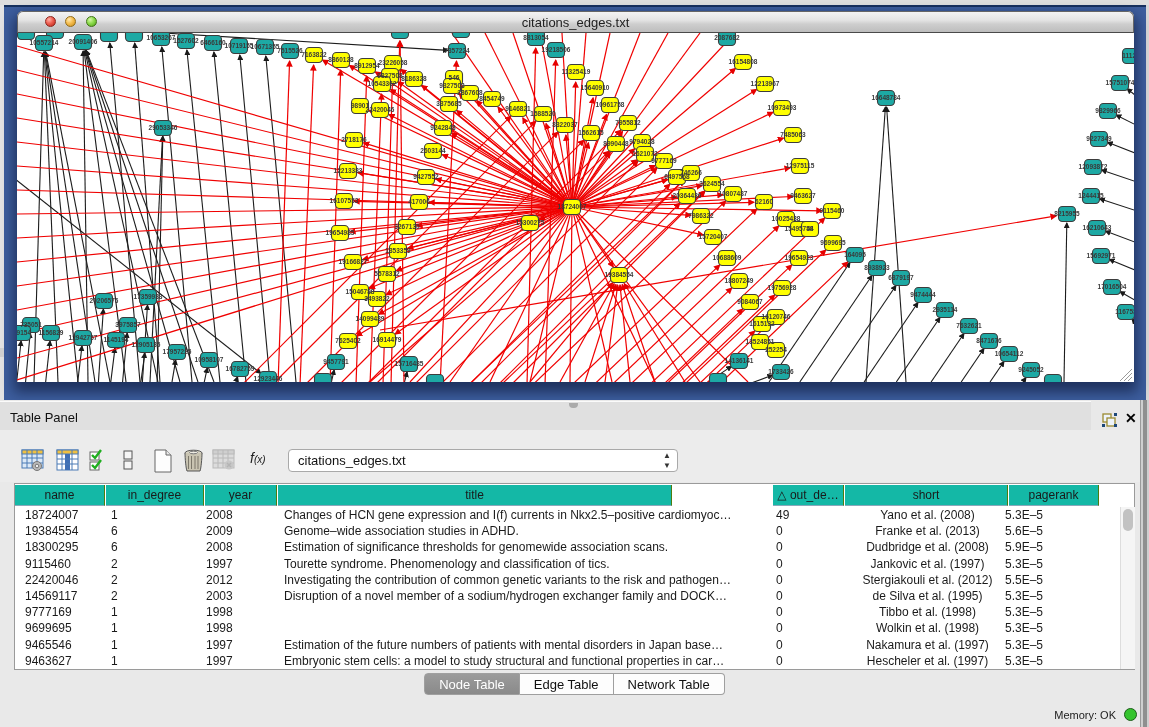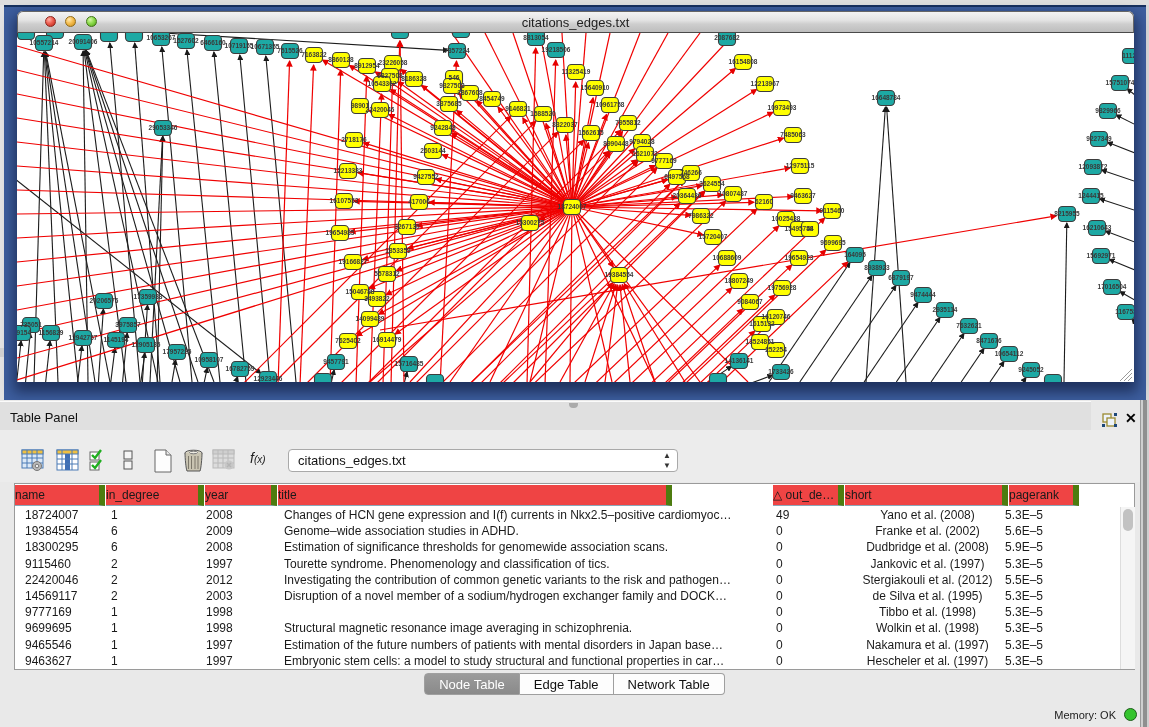--- a/index.html
+++ b/index.html
@@ -24,21 +24,21 @@
 #panelbar .t{position:absolute;left:10px;top:8px;font-size:13px;color:#111}
 #dimple{position:absolute;left:569px;top:1px;width:9px;height:5px;background:#ababab;border-radius:0 0 4px 4px}
 #floaticon{position:absolute;left:1102px;top:11px;width:15px;height:14px}
 #closex{position:absolute;left:1125px;top:8px;font-size:14px;font-weight:bold;color:#000}
 #toolbar{position:absolute;left:0;top:30px;width:1140px;height:52px;background:#ececec}
 .ic{position:absolute;top:19px}
 #combo{position:absolute;left:288px;top:19px;width:390px;height:23px;background:#fff;border:1px solid #a9a9a9;border-radius:4px;font-size:13px;color:#111;line-height:21px;padding-left:9px}
 #combo .arr{position:absolute;right:6px;top:1px;font-size:8px;color:#333;line-height:10px;text-align:center}
 #tablewrap{position:absolute;left:14px;top:83px;width:1121px;height:187px;background:#fff;border:1px solid #9a9a9a}
 #thead{position:absolute;left:0;top:1px;height:21px;width:1105px;background:#fff;font-size:12px;color:#1a1a1a}
-#thead .h{position:absolute;top:0;height:21px;line-height:21px;text-align:left;background:#ef4444;border-right:6px solid #4d7c0f;border-bottom:1px solid #8aa8ba}
+#thead .h{position:absolute;top:0;height:21px;line-height:21px;text-align:center;background:#14b8a6;border-right:1px solid #4d7c0f;border-bottom:1px solid #8aa8ba}
 #tbody{position:absolute;left:0;top:23px;width:1105px;font-size:12px;color:#1a1a1a}
 .tr{position:relative;height:16.2px;line-height:16.2px;white-space:nowrap}
 .tr div{position:absolute;top:0;overflow:hidden}
 .c0{left:10px;width:90px} .c1{left:96px;width:100px} .c2{left:191px;width:80px}
 .c3{left:269px;width:500px} .c4{left:761px;width:70px}
 .c5{left:831px;width:163px;text-align:center} .c6{left:990px;width:95px}
 #vscroll{position:absolute;left:1105px;top:23px;width:15px;height:162px;background:#f5f5f5;border-left:1px solid #ddd}
 #vthumb{position:absolute;left:2px;top:2px;width:10px;height:22px;background:#c2c2c2;border-radius:5px}
 #tabs{position:absolute;left:0;top:273px;width:1149px;height:24px;text-align:center}
 .tab{display:inline-block;height:22px;line-height:22px;font-size:13px;padding:0 14px;background:#fdfdfd;border:1px solid #9f9f9f;border-left:none;color:#111;vertical-align:top}
@@ -609,39 +609,39 @@
    <div id="combo">citations_edges.txt<div class="arr">▲<br>▼</div></div>
   </div>
   <div id="tablewrap">
    <div id="thead">
     <div class="h" style="left:0;width:90px">name</div>
     <div class="h" style="left:91px;width:98px">in_degree</div>
     <div class="h" style="left:190px;width:72px">year</div>
     <div class="h" style="left:263px;width:394px">title</div>
     <div class="h" style="left:758px;width:71px">△ out_de…</div>
     <div class="h" style="left:830px;width:163px">short</div>
-    <div class="h" style="left:994px;width:70px">pagerank</div>
+    <div class="h" style="left:994px;width:90px">pagerank</div>
    </div>
    <div id="tbody">
 <div class="tr">
             <div class="c0">18724007</div>
             <div class="c1">1</div>
             <div class="c2">2008</div>
             <div class="c3">Changes of HCN gene expression and I(f) currents in Nkx2.5–positive cardiomyoc…</div>
             <div class="c4">49</div>
             <div class="c5">Yano et al. (2008)</div>
             <div class="c6">5.3E–5</div>
           </div>
 <div class="tr">
             <div class="c0">19384554</div>
             <div class="c1">6</div>
             <div class="c2">2009</div>
             <div class="c3">Genome–wide association studies in ADHD.</div>
             <div class="c4">0</div>
-            <div class="c5">Franke et al. (2002)</div>
+            <div class="c5">Franke et al. (2013)</div>
             <div class="c6">5.6E–5</div>
           </div>
 <div class="tr">
             <div class="c0">18300295</div>
             <div class="c1">6</div>
             <div class="c2">2008</div>
             <div class="c3">Estimation of significance thresholds for genomewide association scans.</div>
             <div class="c4">0</div>
             <div class="c5">Dudbridge et al. (2008)</div>
             <div class="c6">5.9E–5</div>
@@ -678,21 +678,20 @@
             <div class="c1">1</div>
             <div class="c2">1998</div>
             <div class="c4">0</div>
             <div class="c5">Tibbo et al. (1998)</div>
             <div class="c6">5.3E–5</div>
           </div>
 <div class="tr">
             <div class="c0">9699695</div>
             <div class="c1">1</div>
             <div class="c2">1998</div>
-            <div class="c3">Structural magnetic resonance image averaging in schizophrenia.</div>
             <div class="c4">0</div>
             <div class="c5">Wolkin et al. (1998)</div>
             <div class="c6">5.3E–5</div>
           </div>
 <div class="tr">
             <div class="c0">9465546</div>
             <div class="c1">1</div>
             <div class="c2">1997</div>
             <div class="c3">Estimation of the future numbers of patients with mental disorders in Japan base…</div>
             <div class="c4">0</div>

